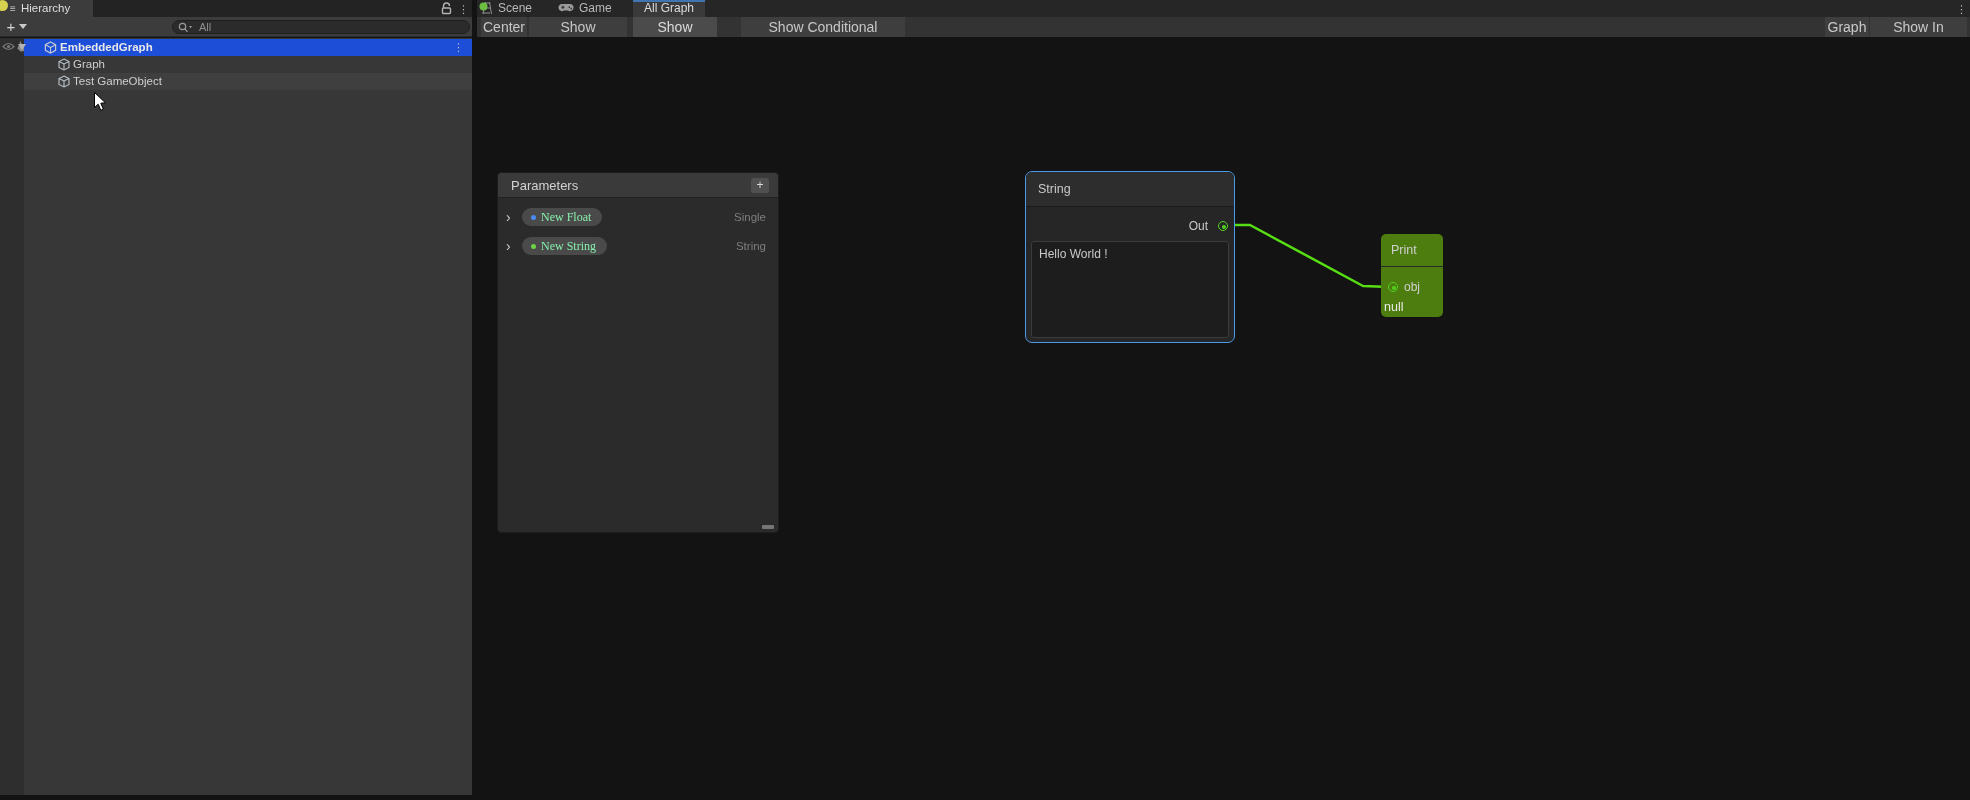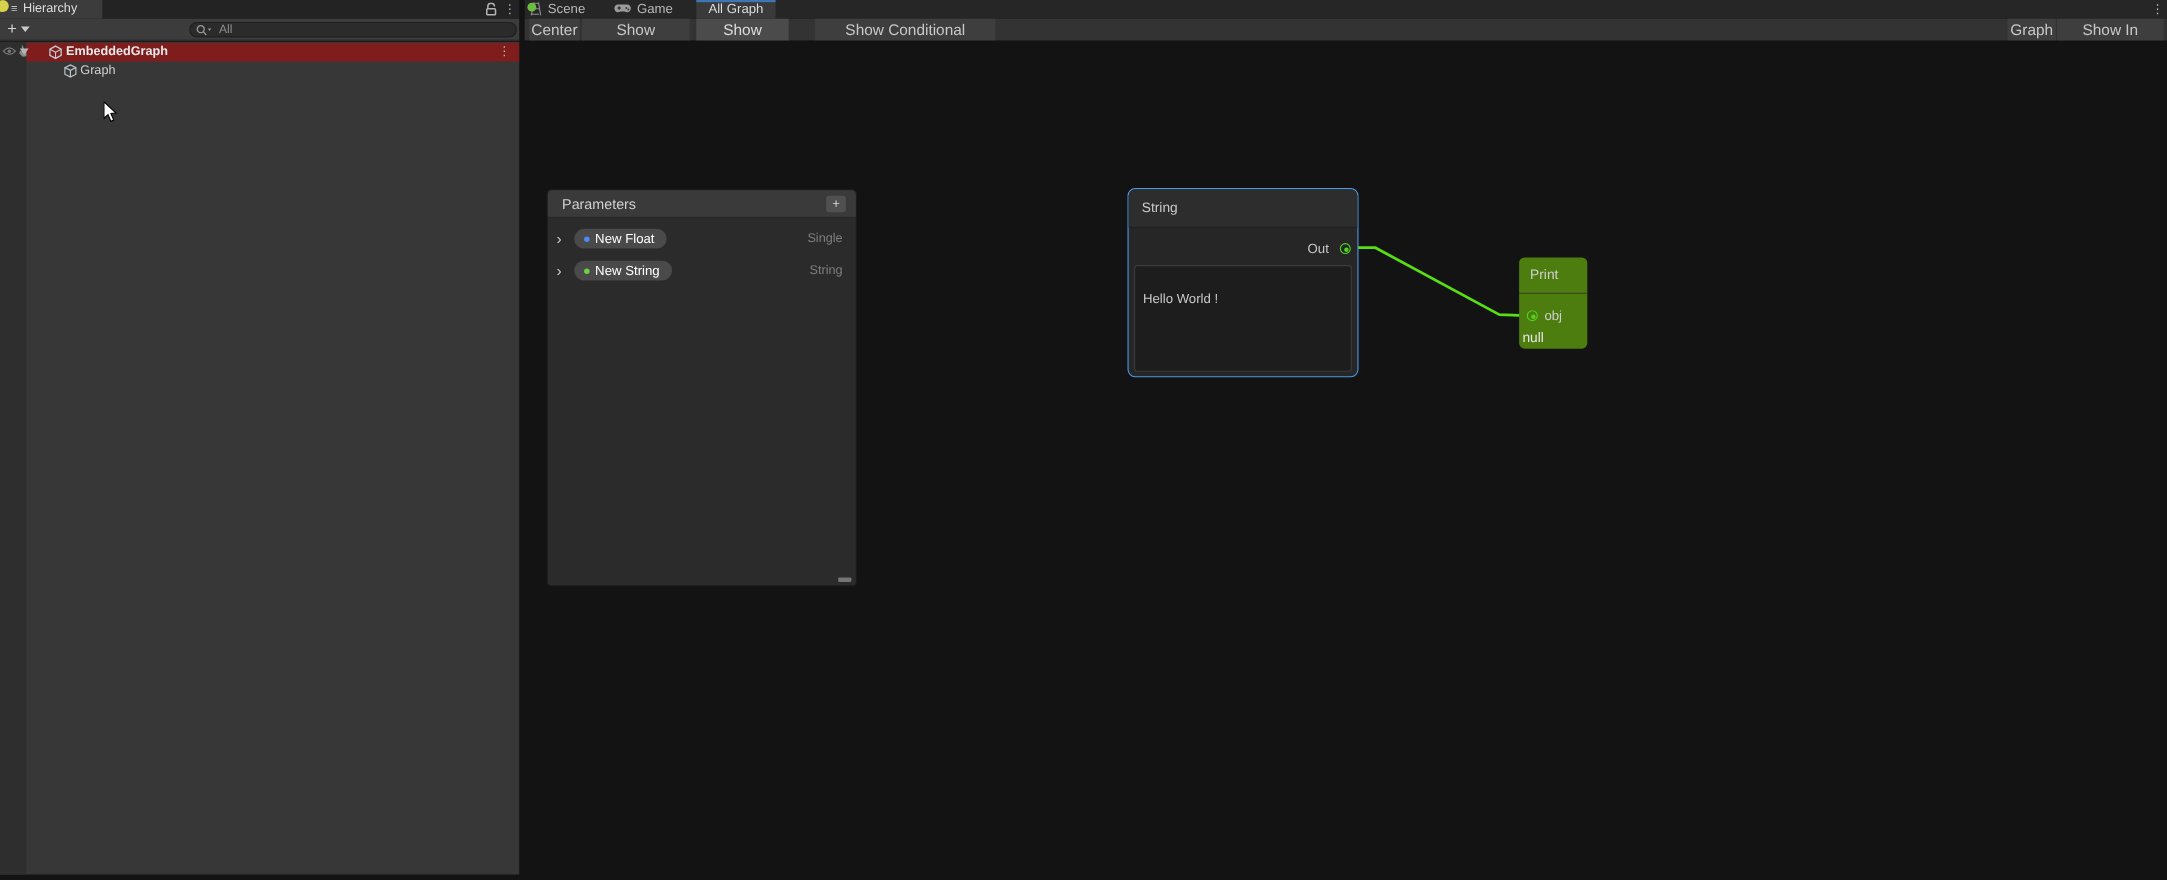--- a/index.html
+++ b/index.html
@@ -17,21 +17,21 @@
   #hier-lock { position:absolute; left:441px; top:2px; }
   #hier-kebab { position:absolute; left:458px; top:3px; }
   #hier-toolbar { position:absolute; left:0; top:17px; width:472px; height:20px; background:#3c3c3c; border-bottom:1px solid #2a2a2a; }
   #add-btn { position:absolute; left:4px; top:1px; width:14px; height:17px; color:#d6d6d6; font-size:15px; line-height:17px; text-align:center; }
   #add-caret { position:absolute; left:19px; top:7px; width:0; height:0; border-left:4px solid transparent; border-right:4px solid transparent; border-top:5px solid #c9c9c9; }
   #search-field { position:absolute; left:172px; top:3px; width:298px; height:14px; background:#2b2b2b; border:1px solid #1f1f1f; border-radius:8px; }
   #search-field .ph { position:absolute; left:26px; top:0px; font-size:11px; line-height:12px; color:#8f8f8f; }
   #hier-content { position:absolute; left:0; top:38px; width:472px; height:757px; background:#373737; }
   #gutter { position:absolute; left:0; top:0; width:24px; height:757px; background:#2e2e2e; }
   .hrow { position:absolute; left:24px; width:448px; height:17px; font-size:11.5px; line-height:17px; color:#cfcfcf; }
-  .hrow.sel { background:#7f1d1d; }
+  .hrow.sel { background:#1d4ed8; }
   .hrow.hov { background:#3f3f3f; }
   .hrow .lbl { position:absolute; top:0; }
   #row-root .lbl { left:36px; font-weight:bold; color:#e8e8e8; }
   .child .lbl { left:49px; }
   #fold-arrow { position:absolute; left:-6px; top:5px; width:0; height:0; border-left:4.5px solid transparent; border-right:4.5px solid transparent; border-top:6px solid #b4b4b4; }
   .obj-icon { position:absolute; top:2px; }
   #row-root .obj-icon { left:20px; }
   .child .obj-icon { left:34px; }
   #row-kebab { position:absolute; right:8px; top:2px; }
   #eye-icon { position:absolute; left:2px; top:4px; }
@@ -65,32 +65,32 @@
   
   #params { position:absolute; left:497px; top:172px; width:282px; height:361px; background:#2b2b2b; border:1px solid #1c1c1c; border-radius:4px; }
   #params-header { position:absolute; left:0; top:0; width:100%; height:25px; background:#3a3a3a; border-bottom:1px solid #232323; border-radius:4px 4px 0 0; }
   #params-title { position:absolute; left:13px; top:0; font-size:13px; line-height:25px; color:#d2d2d2; }
   #params-add { position:absolute; right:9px; top:5px; width:18px; height:15px; background:#505050; border-radius:3px; color:#d8d8d8; font-size:12px; line-height:14px; text-align:center; }
   .prow { position:absolute; left:0; width:100%; height:22px; }
   #prow-0 { top:33px; } #prow-1 { top:62px; }
   .prow .chev { position:absolute; left:8px; top:1px; color:#c8c8c8; font-size:14px; line-height:20px; }
   .prow .pill { position:absolute; left:24px; top:2px; height:18px; background:#4a4a4a; border-radius:9px; padding:0 11px 0 9px; display:flex; align-items:center; gap:5px; }
   .prow .dot { width:5px; height:5px; border-radius:50%; }
-  .prow .pname { font-size:12px; color:#ffffff; line-height:18px; }
+  .prow .pname { font-size:12px; color:#86efac; line-height:18px;font-family:Liberation Serif, serif; }
   .prow .ptype { position:absolute; right:12px; top:0; font-size:11.5px; line-height:22px; color:#7e7e7e; }
   #params-grip { position:absolute; right:4px; bottom:3px; width:12px; height:4px; background:#757575; border-radius:1px; }
 
   
   #node-string { position:absolute; left:1025px; top:171px; width:210px; height:172px; background:#262626; border:1.5px solid #4a9ae8; border-radius:7px; }
   #node-string .ntitle { position:absolute; left:0; top:0; width:100%; height:35px; background:#2d2d2d; border-bottom:1px solid #1a1a1a; border-radius:6px 6px 0 0; color:#c9c9c9; font-size:12.5px; line-height:35px; padding-left:12px; }
   #out-label { position:absolute; right:26px; top:40px; height:28px; font-size:12px; line-height:28px; color:#c9c9c9; }
   .port { position:absolute; width:10px; height:10px; border-radius:50%; border:1.5px solid #4fd31f; background:transparent; }
   .port::after { content:""; position:absolute; left:2.5px; top:2.5px; width:4px; height:4px; border-radius:50%; background:#4fd31f; }
   #port-out { left:192px; top:49px; }
-  #string-textarea { position:absolute; left:5px; top:69px; width:198px; height:97px; background:#1d1d1d; border:1px solid #3b3b3b; border-radius:3px; color:#c9c9c9; font-size:12px; line-height:15px; padding:22px 7px; }
+  #string-textarea { position:absolute; left:5px; top:69px; width:198px; height:97px; background:#1d1d1d; border:1px solid #3b3b3b; border-radius:3px; color:#c9c9c9; font-size:12px; line-height:15px; padding:5px 7px; }
 
   #node-print { position:absolute; left:1381px; top:234px; width:62px; height:83px; background:#4d7c0f; border-radius:5px; }
   #node-print .ntitle { position:absolute; left:0; top:0; width:100%; height:33px; border-bottom:1px solid #2b2b2b; color:#cfcfcf; font-size:12.5px; line-height:33px; padding-left:10px; border-radius:5px 5px 0 0; }
   #port-obj { left:7px; top:48px; }
   #obj-label { position:absolute; left:23px; top:46px; font-size:12px; line-height:14px; color:#cfcfcf; }
   #print-value { position:absolute; left:3px; bottom:3px; font-size:12.5px; color:#e8e8e8; }
 
   #wire-svg { position:absolute; left:0; top:0; width:1970px; height:800px; pointer-events:none; }
   #cursor { position:absolute; left:94px; top:92px; pointer-events:none; }
   svg { display:block; }
@@ -161,20 +161,29 @@
       <div class="hrow child" style="top:18px;">
         <span class="obj-icon">
           <svg width="12" height="13" viewBox="0 0 12 13">
               <path d="M6 1 L11 3.5 L11 9.5 L6 12 L1 9.5 L1 3.5 Z" fill="none" stroke="#b9c3ca" stroke-width="1.1"></path>
               <path d="M1 3.5 L6 6 L11 3.5 M6 6 L6 12" fill="none" stroke="#b9c3ca" stroke-width="1.1"></path>
             </svg>
         </span>
         <span class="lbl">Graph</span>
       </div>
 
+      <div class="hrow child hov" style="top:35px;">
+        <span class="obj-icon">
+          <svg width="12" height="13" viewBox="0 0 12 13">
+              <path d="M6 1 L11 3.5 L11 9.5 L6 12 L1 9.5 L1 3.5 Z" fill="none" stroke="#b9c3ca" stroke-width="1.1"></path>
+              <path d="M1 3.5 L6 6 L11 3.5 M6 6 L6 12" fill="none" stroke="#b9c3ca" stroke-width="1.1"></path>
+            </svg>
+        </span>
+        <span class="lbl">Test GameObject</span>
+      </div>
     </div>
   </div>
 
   <div id="graph">
     <div id="graph-tabbar">
       <div id="tab-scene" class="gtab">
         <span class="ticon">
           <svg width="15" height="13" viewBox="0 0 15 13">
               <path d="M5.5 1 L11 1 M4.5 6 L12 6 M3.5 11 L11 11 M6.5 0 L4 12 M10.5 0 L12.5 12" stroke="#8f8f8f" stroke-width="1"></path>
               <circle cx="4.5" cy="4.5" r="4" fill="#6cbe40"></circle>

